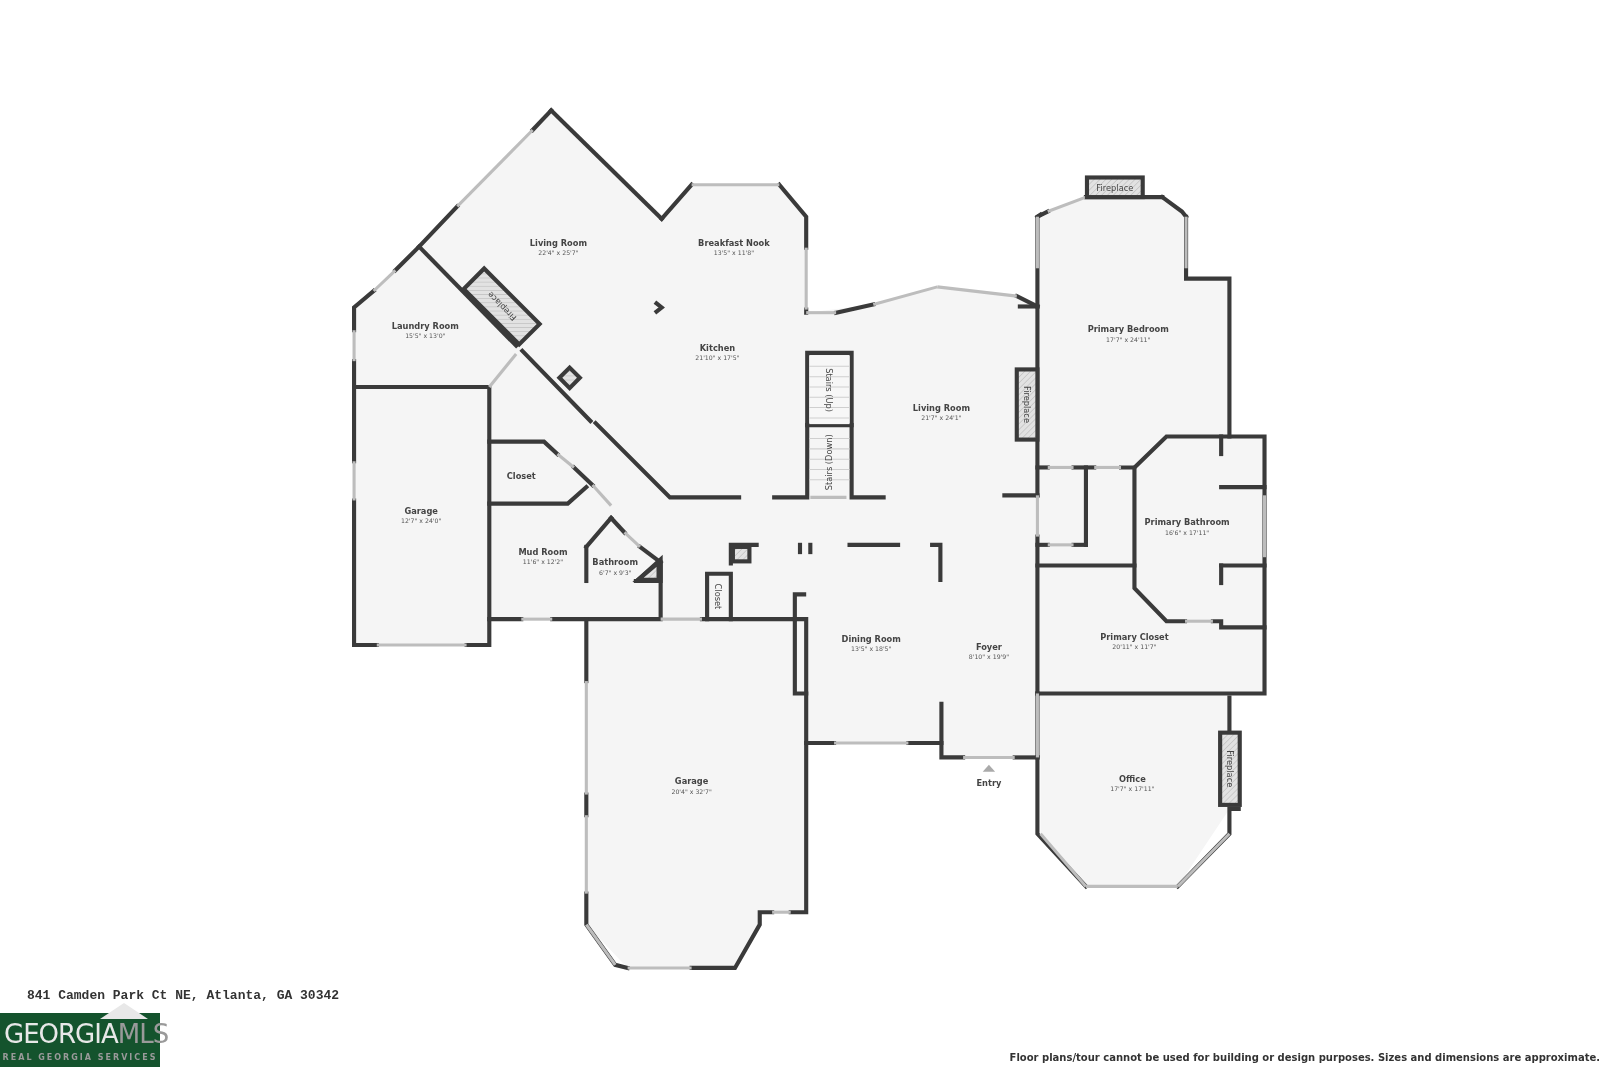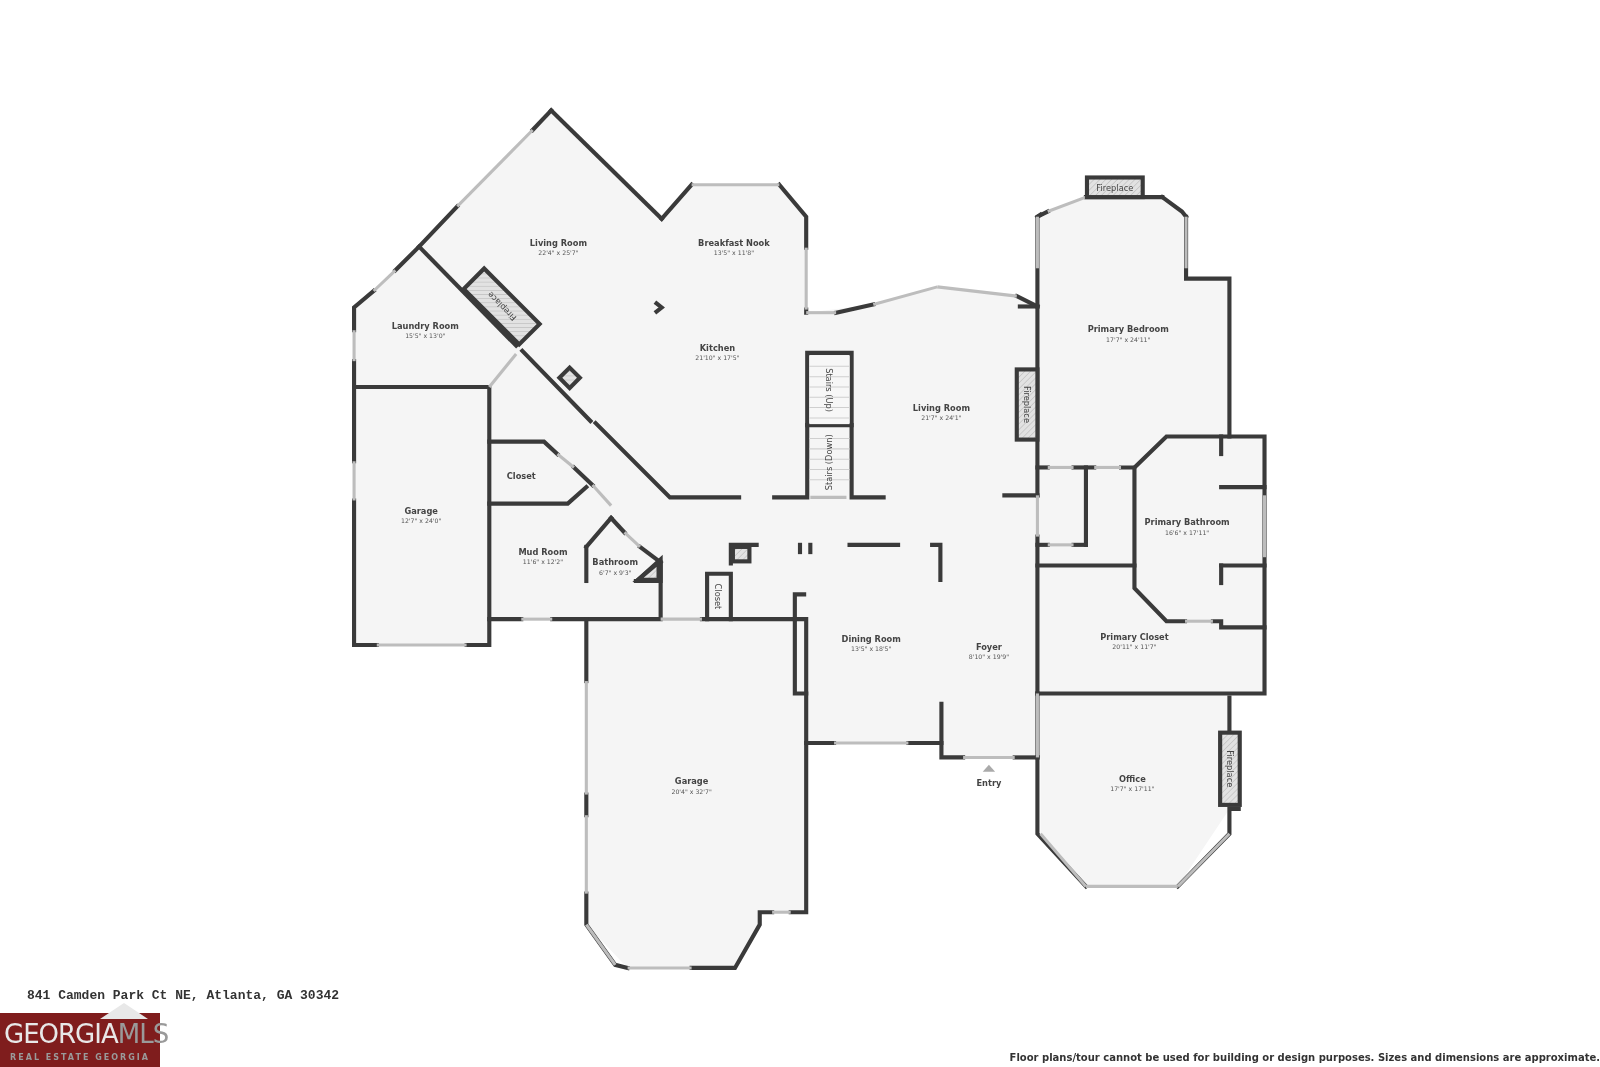--- a/index.html
+++ b/index.html
@@ -8,21 +8,21 @@
   .wall { fill:none; stroke:#3a3a3a; stroke-width:4; stroke-linecap:square; stroke-linejoin:miter; }
   .win { stroke:#bdbdbd; stroke-width:3; fill:none; }
   .floor { fill:#f5f5f5; stroke:none; }
   .room-name { font-family:"DejaVu Sans", sans-serif; font-size:8px; font-weight:bold; fill:#444; text-anchor:middle; }
   .room-dim { font-family:"DejaVu Sans", sans-serif; font-size:6px; fill:#555; text-anchor:middle; }
   .fp { fill:url(#hatch); stroke:#3a3a3a; stroke-width:4; }
   .fp-label { font-family:"DejaVu Sans", sans-serif; font-size:8px; fill:#444; text-anchor:middle; }
   .stair-line { stroke:#cfcfcf; stroke-width:1; }
   .address { position:absolute; left:27px; top:988px; font-family:Liberation Mono, monospace; font-weight:bold; font-size:13px; color:#333; }
   .disclaimer { position:absolute; left:0; width:1600px; top:1052px; text-align:right; font-family:"DejaVu Sans", sans-serif; font-weight:bold; font-size:10px; color:#333; }
-  .logo { position:absolute; left:0; top:1013px; width:160px; height:54px; background:#7f1d1d; }
+  .logo { position:absolute; left:0; top:1013px; width:160px; height:54px; background:#14532d; }
   .logo-main { position:absolute; left:4px; top:6px; font-family:"DejaVu Sans", sans-serif; font-size:26px; letter-spacing:-1px; color:#e8e8e8; white-space:nowrap; }
   .logo-main .mls { color:#9a9a9a; }
   .logo-sub { position:absolute; left:0; width:160px; top:40px; text-align:center; font-family:"DejaVu Sans", sans-serif; font-weight:bold; font-size:8px; letter-spacing:2px; color:#9a9a9a; }
   .logo-roof { position:absolute; left:100px; top:-10px; width:0; height:0; border-left:24px solid transparent; border-right:24px solid transparent; border-bottom:16px solid #e8e8e8; }
 </style>
 </head>
 <body>
 
 <svg id="plan" viewBox="0 0 1550 1034" preserveAspectRatio="none">
   <defs>
@@ -227,16 +227,16 @@
     <text class="room-name" x="670" y="760">Garage</text>
     <text class="room-dim" x="670" y="769">20'4" x 32'7"</text>
   </g>
 </svg>
 
 <div class="address">841 Camden Park Ct NE, Atlanta, GA 30342</div>
 
 <div class="logo">
   <div class="logo-roof"></div>
   <div class="logo-main"><span>GEORGIA</span><span class="mls">MLS</span></div>
-  <div class="logo-sub">REAL ESTATE GEORGIA</div>
+  <div class="logo-sub">REAL GEORGIA SERVICES</div>
 </div>
 
 <div class="disclaimer">Floor plans/tour cannot be used for building or design purposes. Sizes and dimensions are approximate.</div>
 
 </body></html>

